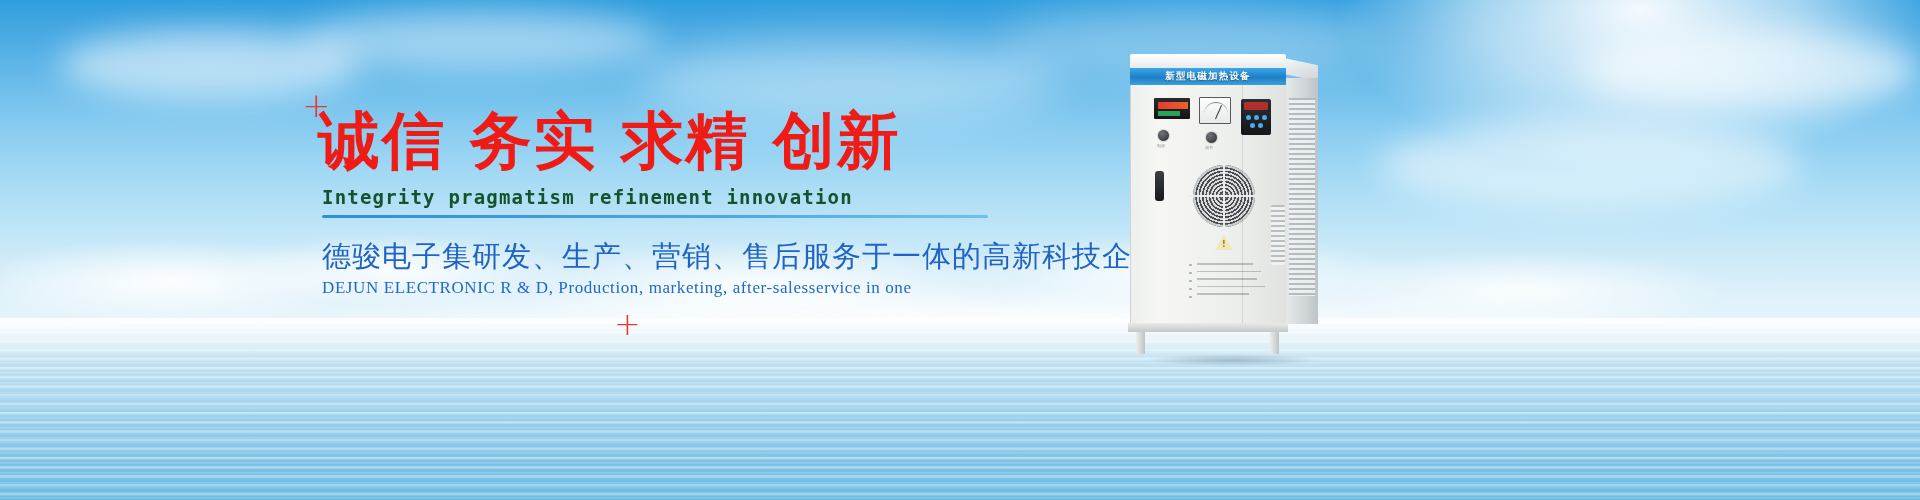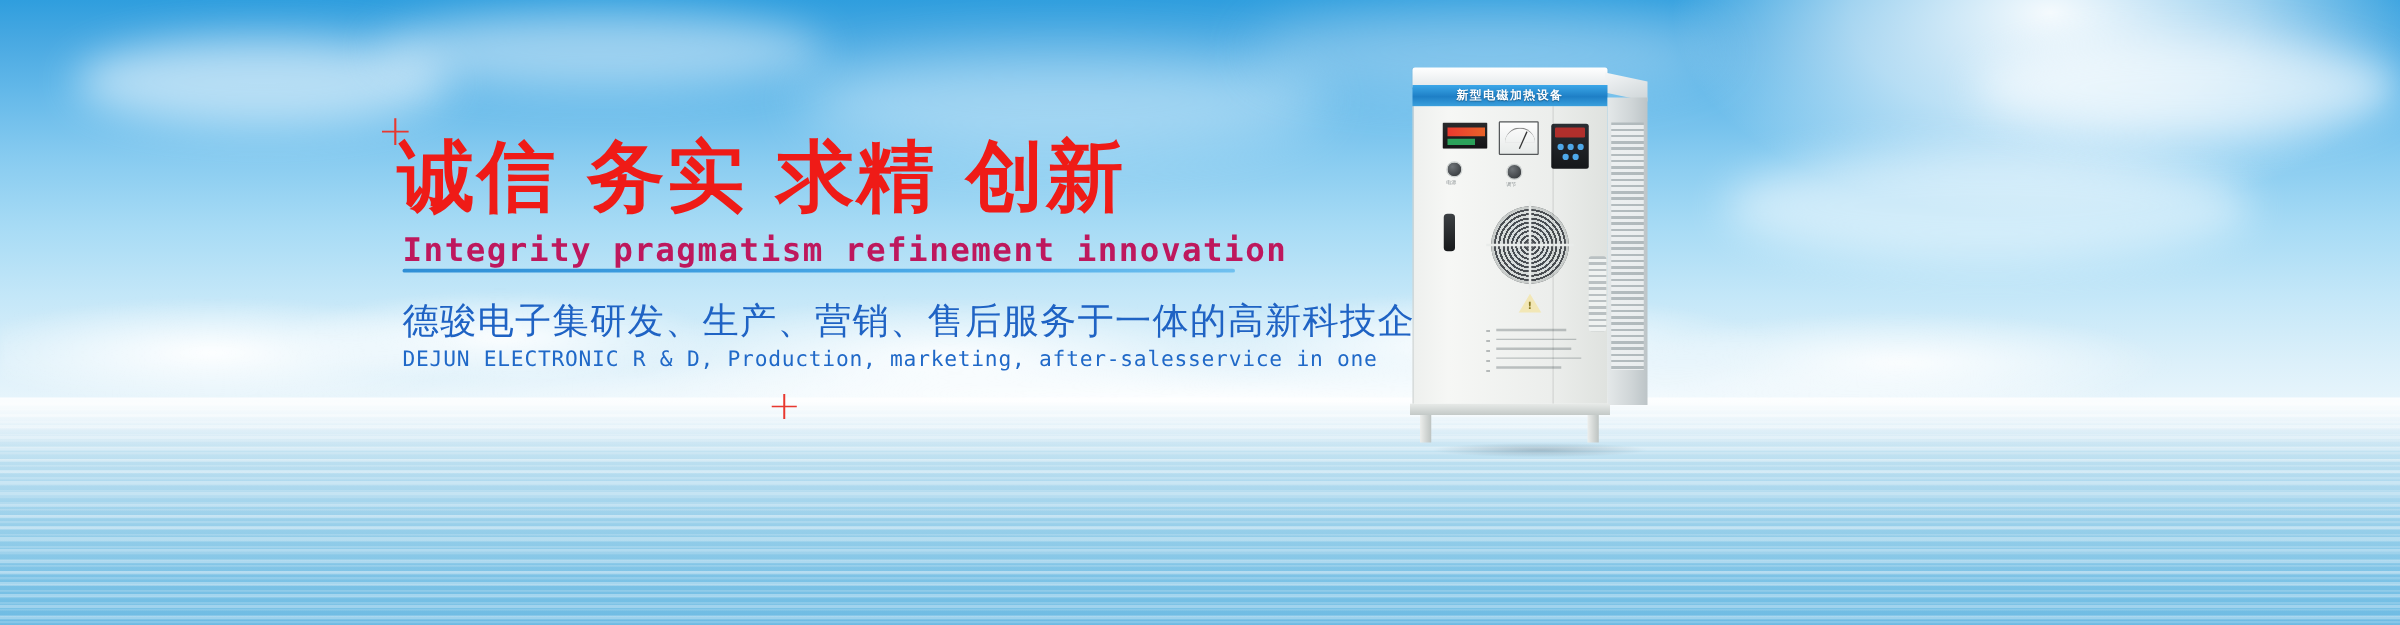--- a/index.html
+++ b/index.html
@@ -78,42 +78,42 @@
 
   .headline {
     position:absolute; left:318px; top:110px;
     font-family:"DejaVu Sans","Liberation Sans",sans-serif;
     font-size:62px; font-weight:700; letter-spacing:2px;
     color:#ef1b17; white-space:nowrap; line-height:1;
   }
   .sub-en-red {
     position:absolute; left:322px; top:186px;
     font-family:"DejaVu Sans Mono","Liberation Mono",monospace;
-    font-size:26px; font-weight:700; letter-spacing:1.2px;
-    color:#be185d; white-space:nowrap;
+    font-size:19px; font-weight:700; letter-spacing:1.2px;
+    color:#14532d; white-space:nowrap;
   }
   .divider {
     position:absolute; left:322px; top:215px;
     width:666px; height:3px;
     background:linear-gradient(90deg,#2f8fd6,#49a8e6 60%,#6fc0ef);
     border-radius:2px;
   }
   .cn-line {
     position:absolute; left:322px; top:237px;
     font-family:"DejaVu Sans","Liberation Sans",sans-serif;
     font-size:29px; font-weight:400; letter-spacing:1px;
     color:#1f63c4; white-space:nowrap;
   }
   .en-line {
     position:absolute; left:322px;
     font-family:"DejaVu Sans Mono","Liberation Mono",monospace;
     font-size:17px; font-weight:400; letter-spacing:.6px;
     color:#2069c8; white-space:nowrap;
   }
-  .en-line.l1 { top:278px; }
+  .en-line.l1 { top:278px;font-family:Liberation Serif, serif; }
   .en-line.l2 { top:304px; }
 
   .plus {
     position:absolute; color:#e8382f; font-weight:300;
     font-family:"DejaVu Sans","Liberation Sans",sans-serif;
     line-height:1;
   }
   .plus-1 { left:302px; top:88px;  font-size:34px; }
   .plus-2 { left:614px; top:308px; font-size:32px; }
 

